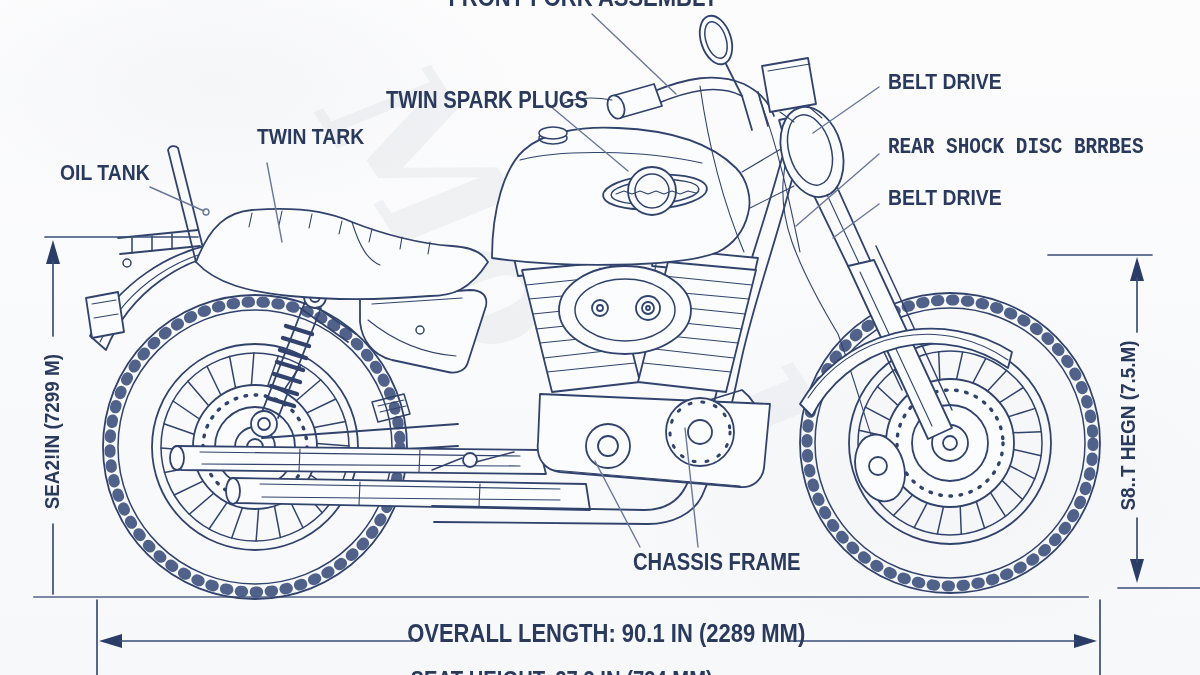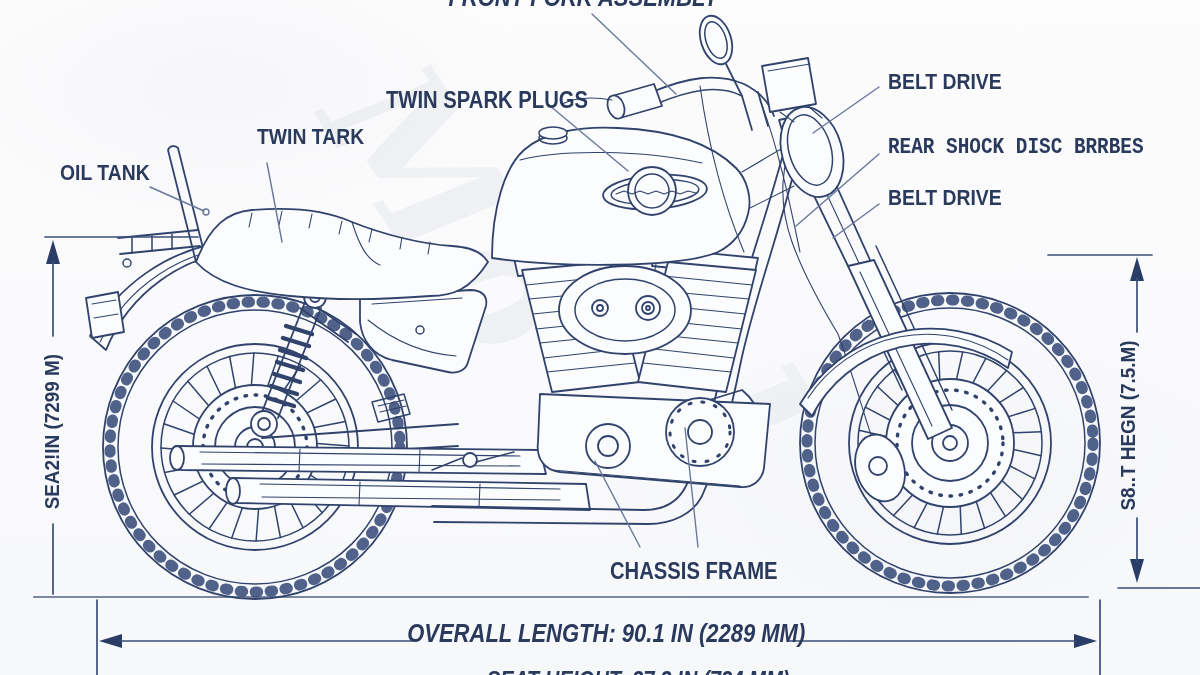--- a/index.html
+++ b/index.html
@@ -9,21 +9,21 @@
       radial-gradient(420px 200px at 18% 12%, rgba(190,197,210,0.10), transparent 70%),
       radial-gradient(500px 260px at 78% 70%, rgba(190,197,210,0.08), transparent 70%),
       linear-gradient(180deg,#fcfcfd 0%,#f7f8fa 100%);
     font-family:"Liberation Sans", sans-serif;
   }
   .lbl{
     position:absolute;color:#2a3a5d;font-weight:700;white-space:nowrap;
     letter-spacing:0px;line-height:26px;
   }
   .lbl .tx{display:inline-block;transform:scaleX(0.88);transform-origin:left center;}
-  .lbl-c{text-align:right;font-style:italic;}
+  .lbl-c{text-align:left;}
   .lbl-c .tx{transform-origin:center center;}
   .fs25{font-size:25px;} .fs23{font-size:23px;} .fs22{font-size:22px;text-align:right;}
   .dimtext{position:absolute;color:#2a3a5d;font-weight:700;white-space:nowrap;text-align:center;
     transform:rotate(-90deg);font-size:21px;line-height:26px;}
   .dimtext .tx{display:inline-block;transform:scaleX(0.9);transform-origin:center center;}
   .wm{position:absolute;left:298px;top:110px;font-family:"DejaVu Serif",serif;
     font-style:italic;font-weight:700;font-size:170px;color:rgba(55,65,90,0.055);
     transform:rotate(57deg);pointer-events:none;}
   .wm2{position:absolute;left:690px;top:300px;font-family:"DejaVu Serif",serif;
     font-style:italic;font-weight:700;font-size:210px;color:rgba(55,65,90,0.045);
@@ -264,21 +264,21 @@
 
 <div class="lbl fs22" style="left:888px;top:69px;">
   <span class="tx">BELT DRIVE</span></div>
 
 <div class="lbl fs22" style="left:888px;top:135px;font-family:Liberation Mono, monospace;">
   <span class="tx">REAR SHOCK DISC BRRBES</span></div>
 
 <div class="lbl fs22" style="left:888px;top:185px;">
   <span class="tx">BELT DRIVE</span></div>
 
-<div class="lbl fs23" style="left:610px;top:549px;margin-top:9px;">
+<div class="lbl fs23" style="left:633px;top:549px;">
   <span class="tx">CHASSIS FRAME</span></div>
 
 <div class="dimtext" style="left:-78px;top:419px;width:260px;">
   <span class="tx">SEA2!IN (7299 M)</span></div>
 
 <div class="dimtext" style="left:1008px;top:412px;width:240px;">
   <span class="tx">S8..T HEGN (7.5.M)</span></div>
 
 <div class="lbl lbl-c fs25" style="left:380px;top:620px;width:440px;">
   <span class="tx">OVERALL LENGTH: 90.1 IN (2289 MM)</span></div>

